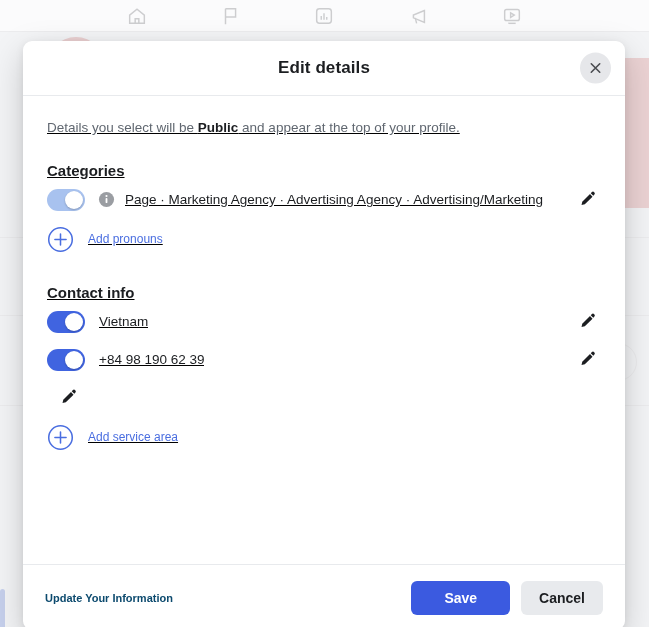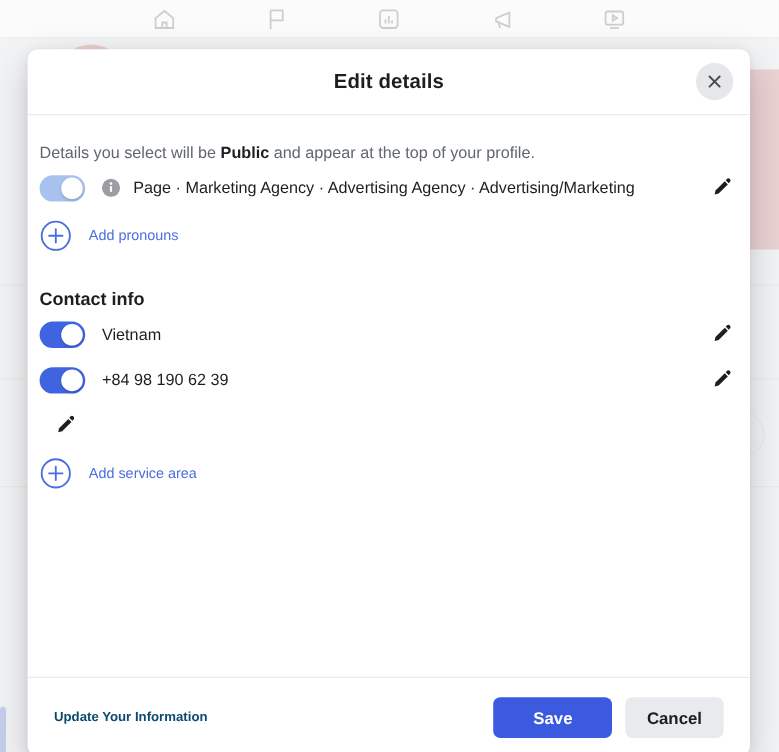--- a/index.html
+++ b/index.html
@@ -144,22 +144,23 @@
     display: flex;
     align-items: center;
     justify-content: center;
   }
   #close-button svg { display:block; }
 
   
   #modal-body {
     flex: 1 1 auto;
     overflow: hidden;
-    padding: 0 10px;
+    padding: 0 24px;
     position: relative;
+    text-decoration: underline;
   }
   #modal-body-inner { padding-bottom: 4px; }
 
   .intro {
     font-size: 13.5px;
     color: #606770;
     padding: 22px 0 0 0;
     line-height: 1.45;
   }
   .intro b { color: #1c1e21; font-weight: bold; }
@@ -361,20 +362,21 @@
     </button>
   </div>
 
   <div id="modal-body">
     <div id="modal-body-inner">
 
       <div class="intro">
         <span>Details you select will be </span><b>Public</b><span> and appear at the top of your profile.</span>
       </div>
 
+      <div class="section-title">Categories</div>
 
       <div class="row">
         <div class="row-main">
           <button class="toggle muted">
             <span class="knob"></span>
           </button>
           <span class="info-icon">
             <svg width="17" height="17" viewBox="0 0 18 18">
               <circle cx="9" cy="9" r="8" fill="#9a9da2"></circle>
               <circle cx="9" cy="5.3" r="1.15" fill="#ffffff"></circle>

